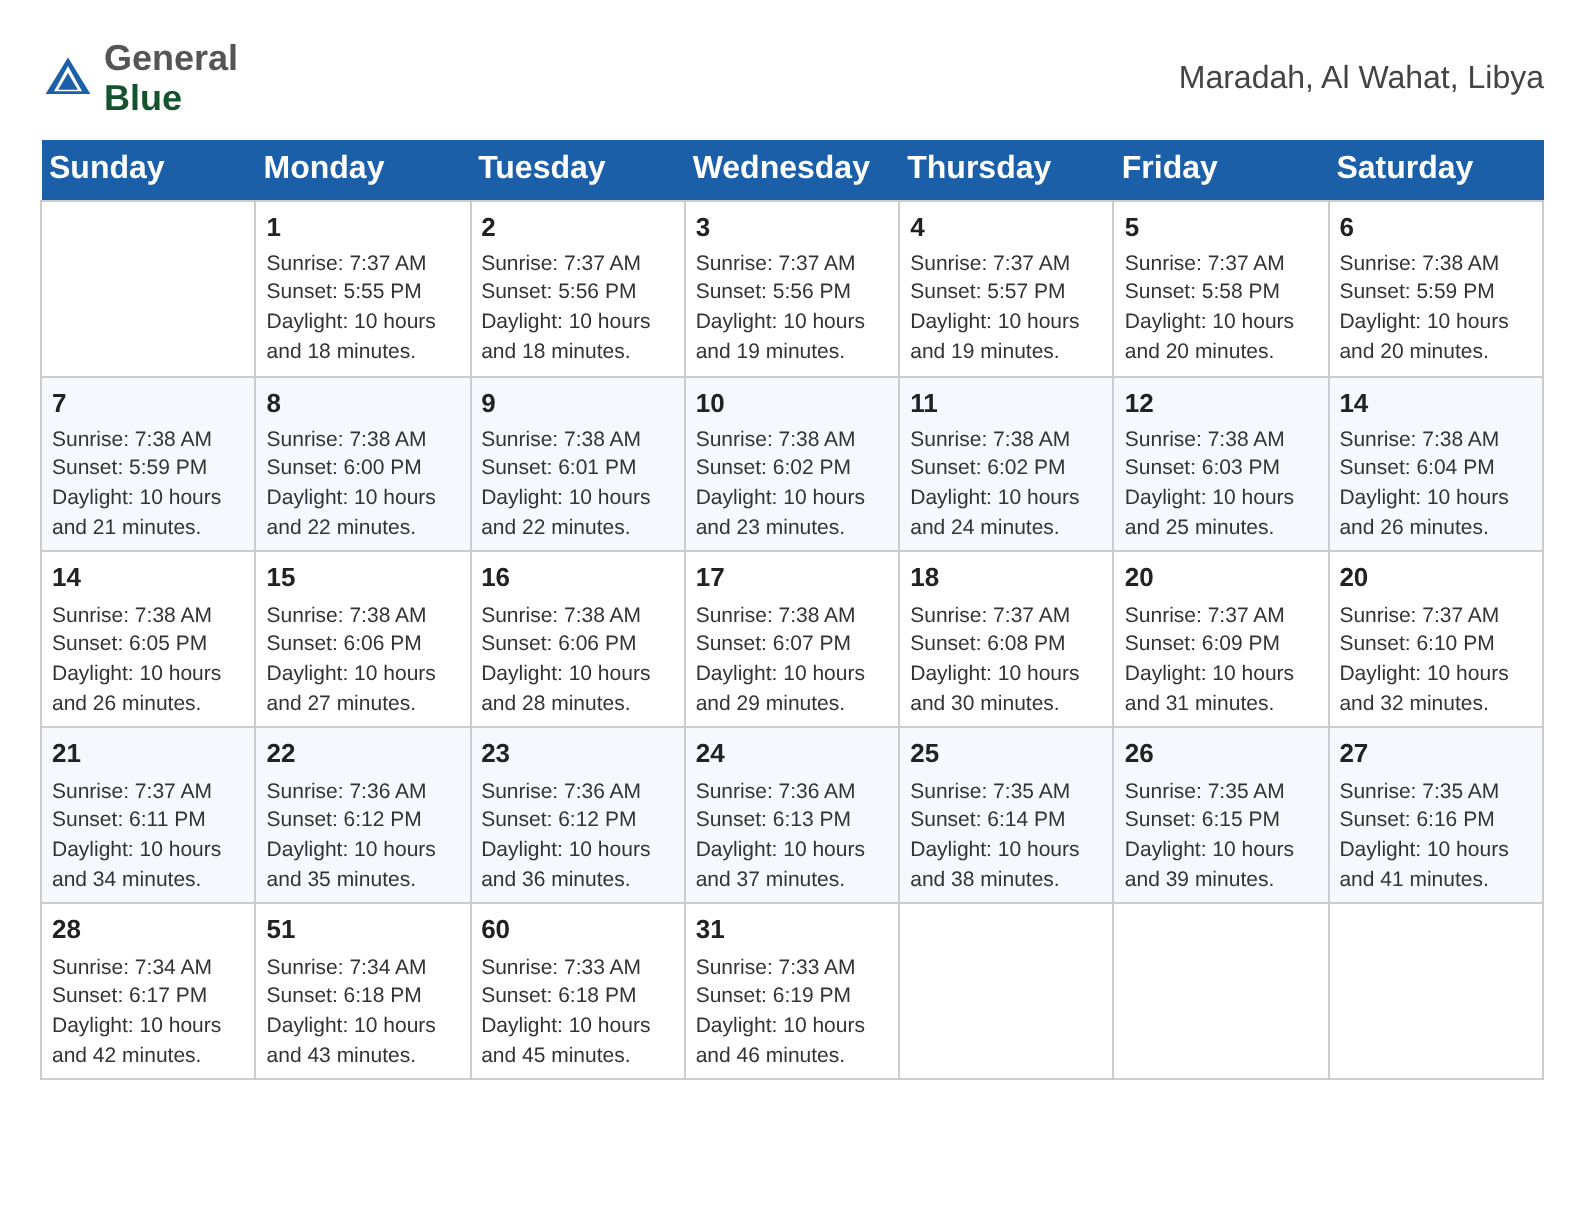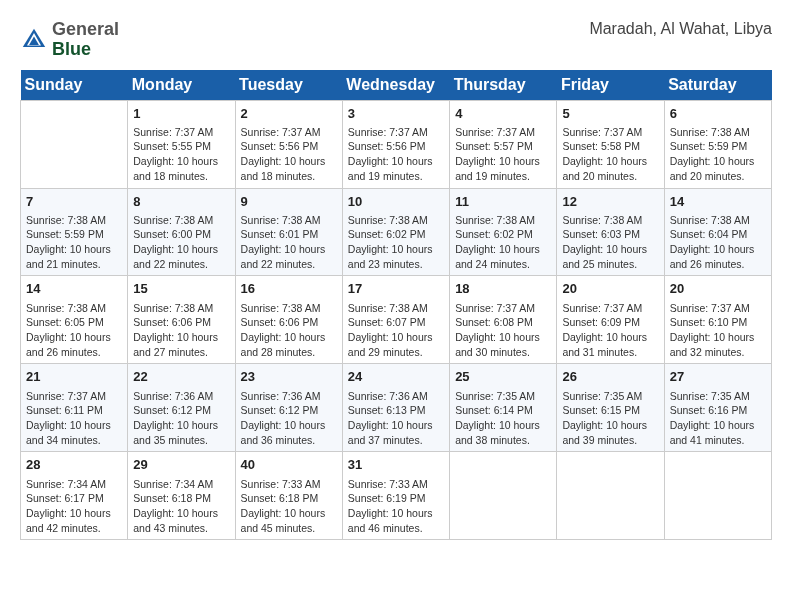--- a/index.html
+++ b/index.html
@@ -6,21 +6,21 @@
     body {
       font-family: Arial, sans-serif;
       background: #fff;
       width: 792px;
       min-height: 612px;
       padding: 20px;
     }
     .header {
       display: flex;
       justify-content: space-between;
-      align-items: flex-start;
+      align-items: center;
       margin-bottom: 10px;
     }
     .logo {
       display: flex;
       align-items: center;
       gap: 4px;
     }
     .logo-text {
       font-size: 18px;
       font-weight: bold;
@@ -313,28 +313,28 @@
       </tr>
       <tr>
         <td>
           <span class="day-number">28</span>
           <div class="day-info" style="white-space: pre-line;">Sunrise: 7:34 AM
 Sunset: 6:17 PM
 Daylight: 10 hours
 and 42 minutes.</div>
         </td>
         <td>
-          <span class="day-number">29</span>
+          <span class="day-number">51</span>
           <div class="day-info" style="white-space: pre-line;">Sunrise: 7:34 AM
 Sunset: 6:18 PM
 Daylight: 10 hours
 and 43 minutes.</div>
         </td>
         <td>
-          <span class="day-number">40</span>
+          <span class="day-number">60</span>
           <div class="day-info" style="white-space: pre-line;">Sunrise: 7:33 AM
 Sunset: 6:18 PM
 Daylight: 10 hours
 and 45 minutes.</div>
         </td>
         <td>
           <span class="day-number">31</span>
           <div class="day-info" style="white-space: pre-line;">Sunrise: 7:33 AM
 Sunset: 6:19 PM
 Daylight: 10 hours

